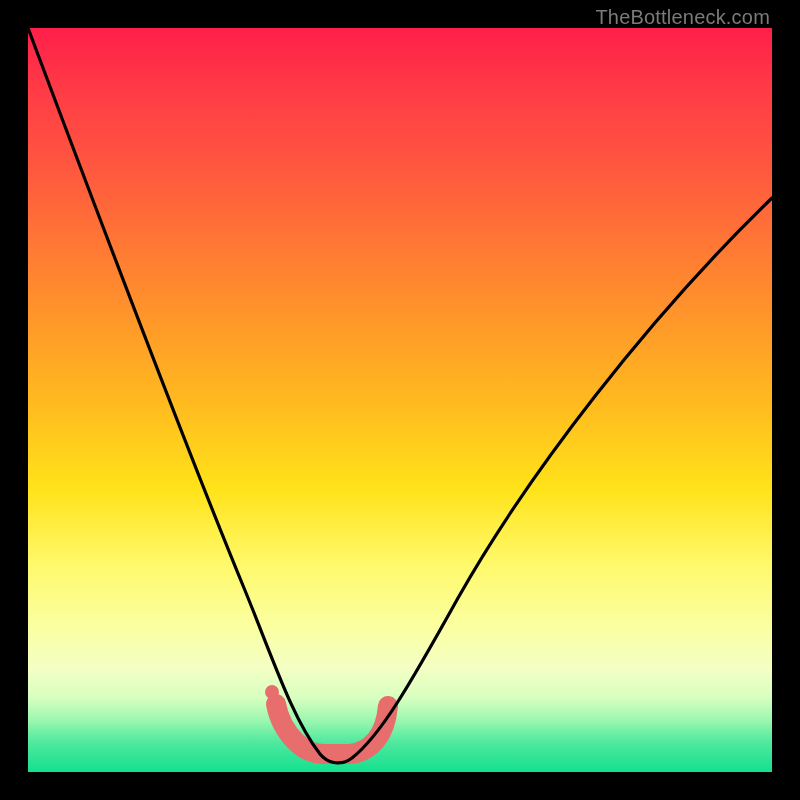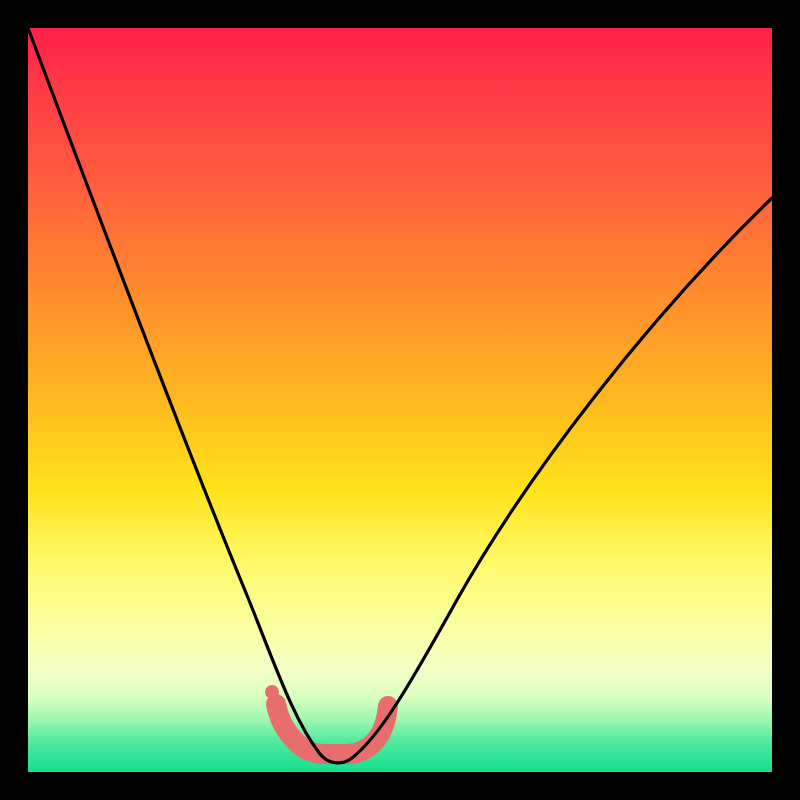--- a/index.html
+++ b/index.html
@@ -59,20 +59,21 @@
     width: 744px;
     height: 744px;
     overflow: visible;
   }
 </style>
 </head>
 <body>
 
 <div class="frame">
 
+  <div class="watermark">TheBottleneck.com</div>
 
   <div class="plot">
     <svg class="curve" viewBox="0 0 744 744" preserveAspectRatio="none">
 
       <g>
 
         <path d="M 248 676
                  Q 252 698 268 714
                  Q 280 726 296 726
                  L 320 726

